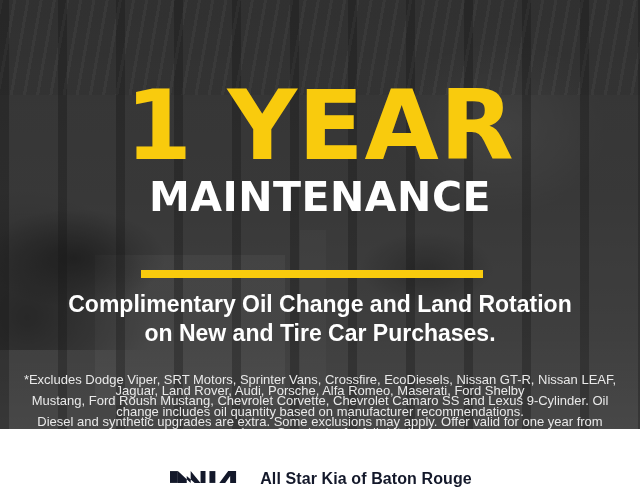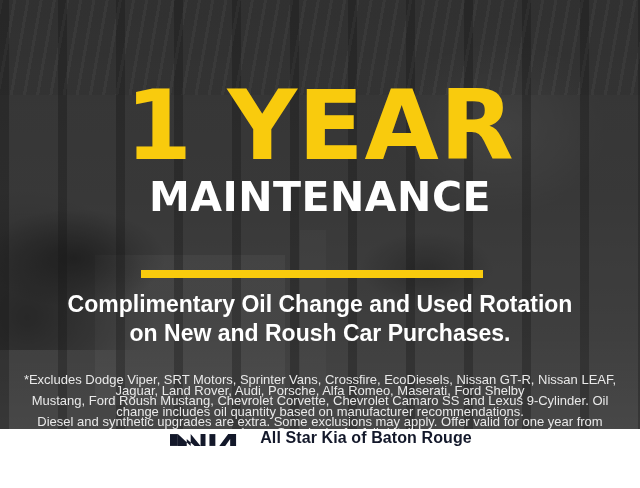--- a/index.html
+++ b/index.html
@@ -164,21 +164,21 @@
 
   
   .footer {
     position: absolute;
     left: 0;
     top: 429px;
     width: 640px;
     height: 59px;
     background: #ffffff;
     display: flex;
-    align-items: flex-start;
+    align-items: flex-end;
     justify-content: center;
   }
   .kia-logo {
     display: block;
     width: 74px;
     height: 22px;
     margin-right: 18px;
   }
   .dealer-name {
     color: #13182a;
@@ -203,22 +203,22 @@
 
       <div class="headline-year">1 YEAR</div>
 
       <div class="headline-sub">
         <span>MAINTENANCE</span>
       </div>
 
       <div class="divider"></div>
 
       <div class="offer-copy">
-        <span>Complimentary Oil Change and Used Rotation</span>
-        <span>on New and Roush Car Purchases.</span>
+        <span>Complimentary Oil Change and Land Rotation</span>
+        <span>on New and Tire Car Purchases.</span>
       </div>
 
       <div class="disclaimer">
         <span>*Excludes Dodge Viper, SRT Motors, Sprinter Vans, Crossfire, EcoDiesels, Nissan GT-R, Nissan LEAF, Jaguar, Land Rover, Audi, Porsche, Alfa Romeo, Maserati, Ford Shelby</span>
         <span>Mustang, Ford Roush Mustang, Chevrolet Corvette, Chevrolet Camaro SS and Lexus 9-Cylinder. Oil change includes oil quantity based on manufacturer recommendations.</span>
         <span>Diesel and synthetic upgrades are extra. Some exclusions may apply. Offer valid for one year from purchase. See dealer for full details.</span>
       </div>
 
     </div>
   </div>

